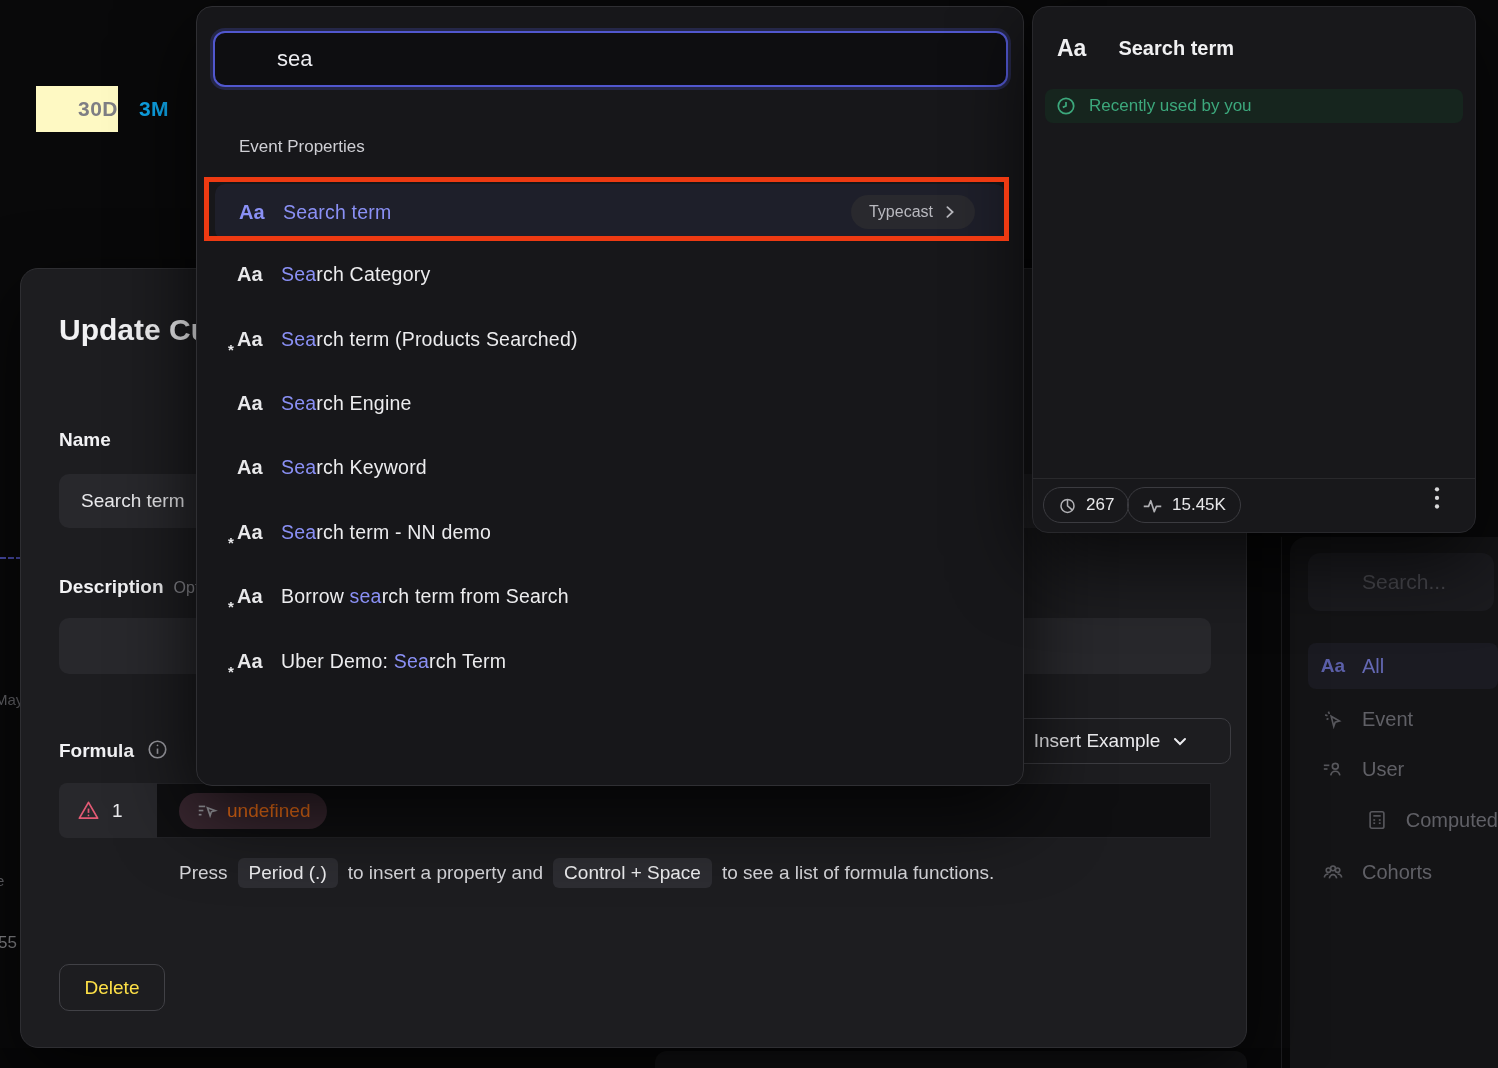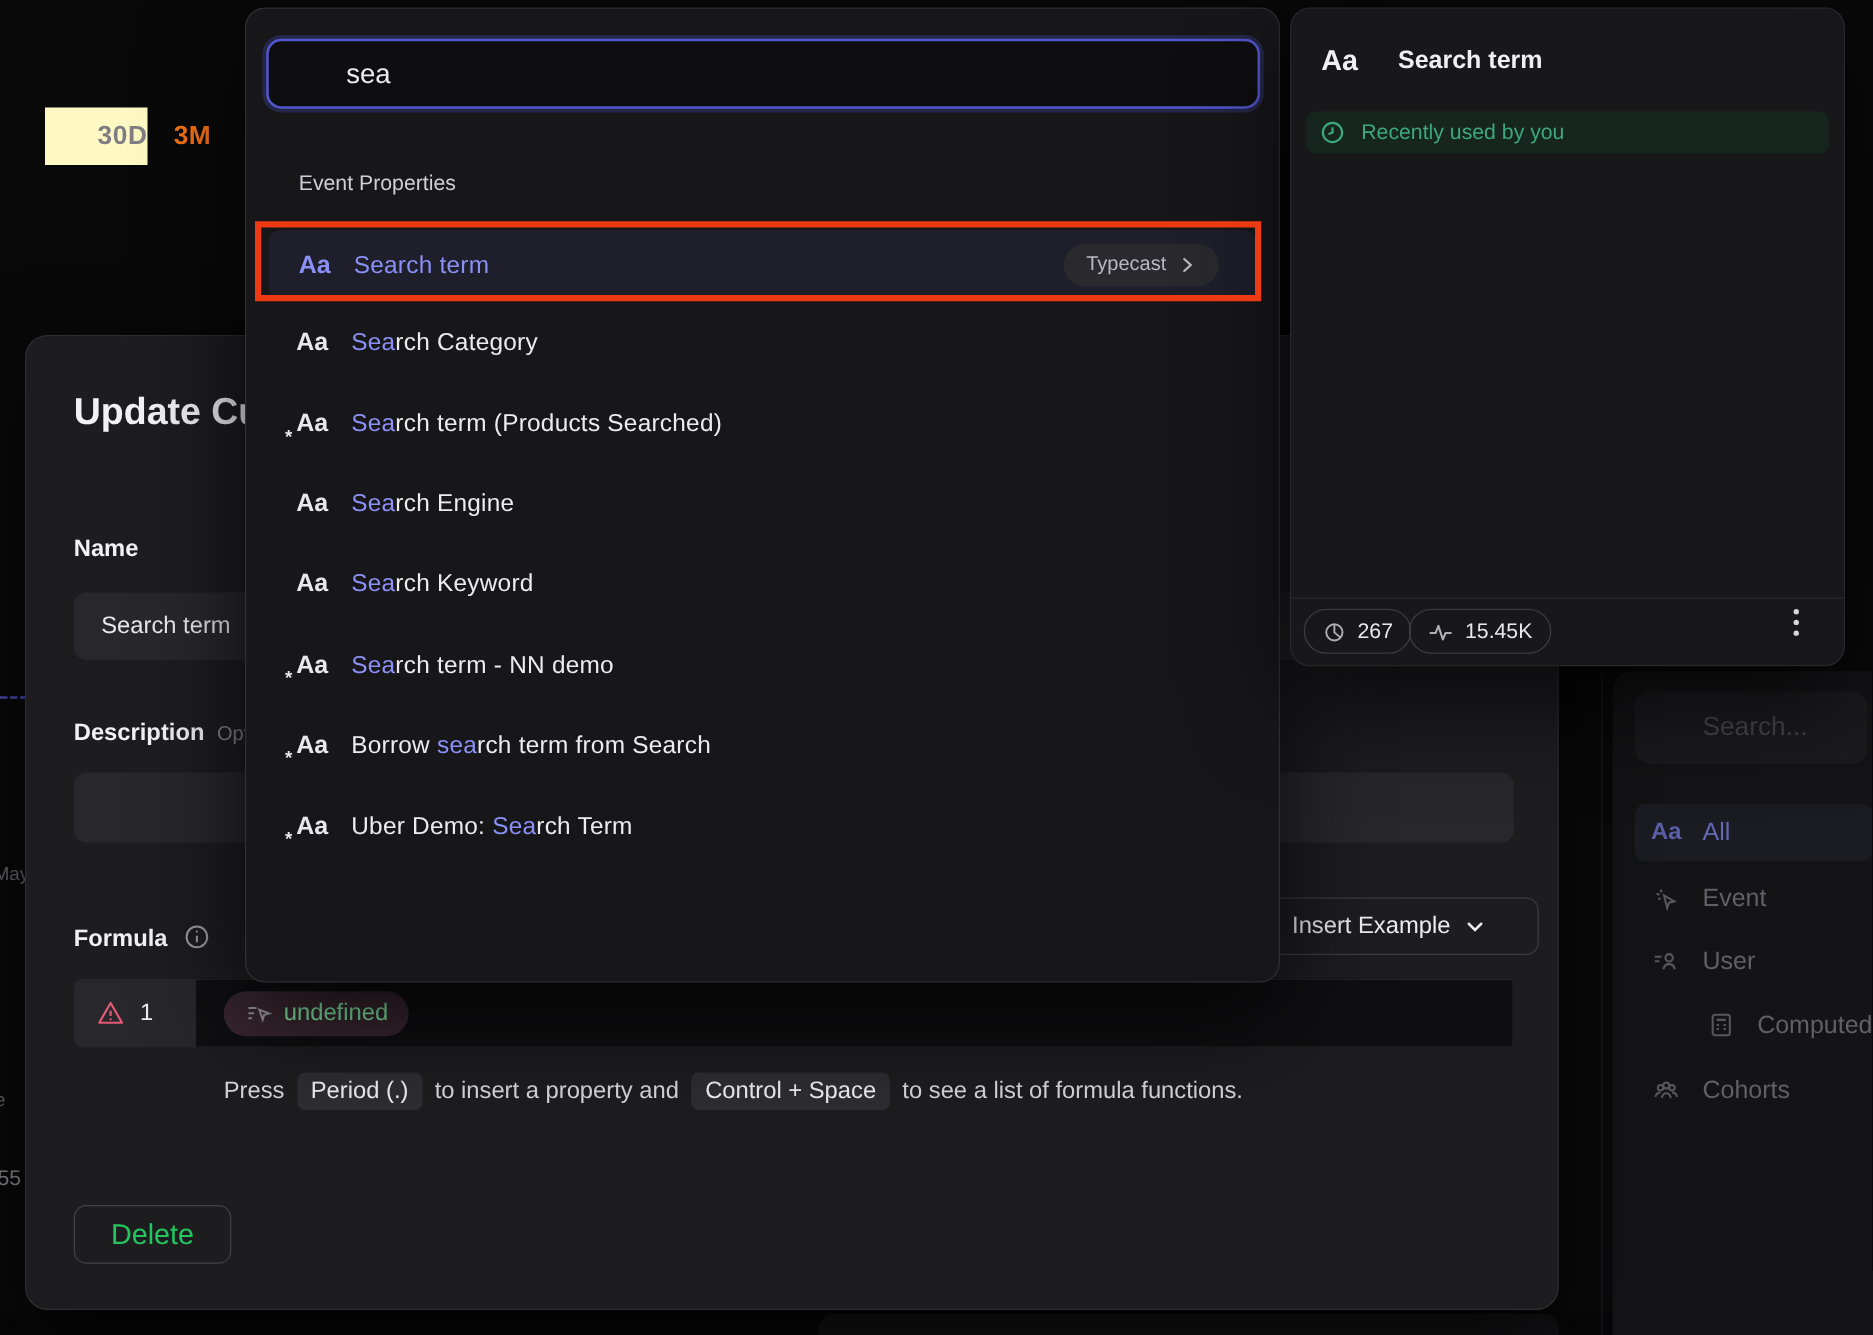--- a/index.html
+++ b/index.html
@@ -5,21 +5,21 @@
   * { margin:0; padding:0; box-sizing:border-box; }
   html,body { background:#050506; }
   #canvas {
     position:relative; width:1498px; height:1068px; overflow:hidden;
     background:#09090a; font-family:"Liberation Sans", sans-serif;
     -webkit-font-smoothing:antialiased;
   }
 
   
   .time-tab { position:absolute; top:86px; height:46px; display:flex; align-items:center; justify-content:center;
-    font-size:21px; font-weight:600; color:#f97316; letter-spacing:.5px; }
+    font-size:21px; font-weight:600; color:#0ea5e9; letter-spacing:.5px; }
   .time-tab.selected { background:#fef9c3; color:#7e7e84;justify-content:flex-end; }
   .frag-text { position:absolute; color:#66666b; font-size:15px; }
   .frag-line { position:absolute; border-top:2px dashed #5b5fd8; width:22px; height:0; opacity:.8; }
   .bottom-strip { position:absolute; left:0; top:1048px; width:1498px; height:20px; background:#070708; }
   .bottom-panel-frag { position:absolute; left:655px; top:1051px; width:592px; height:17px; background:#121214; border-radius:12px 12px 0 0; }
   .v-edge { position:absolute; left:1281px; top:537px; width:1px; height:531px; background:#1d1d20; }
 
   
   .modal {
     position:absolute; left:20px; top:268px; width:1227px; height:780px;
@@ -47,27 +47,27 @@
     position:absolute; left:38px; top:514px; width:98px; height:55px; background:#28282c;
     border-radius:8px 0 0 8px; display:flex; align-items:center; gap:12px; padding-left:18px;
     color:#ececef; font-size:19px;
   }
   .formula-editor {
     position:absolute; left:136px; top:514px; width:1054px; height:55px; background:#0f0f11;
     border:1px solid #232327; border-left:none; display:flex; align-items:center; padding-left:22px;
   }
   .undef-chip {
     display:flex; align-items:center; gap:9px; background:#392730; border-radius:18px;
-    padding:7px 17px; color:#86efac; font-size:19px;
+    padding:7px 17px; color:#f97316; font-size:19px;
   }
   .hint-row { position:absolute; left:158px; top:589px; color:#d6d6da; font-size:19px; display:flex; align-items:center; gap:10px; white-space:nowrap; }
   .kbd-chip { background:#2d2d32; border-radius:6px; padding:4px 11px; color:#eeeef0; }
   .btn-outline {
-    position:absolute; left:38px; top:695px; width:126px; height:47px; background:transparent;
-    border:1px solid #414146; border-radius:10px; color:#22c55e; font-size:23px; cursor:pointer;
+    position:absolute; left:38px; top:695px; width:106px; height:47px; background:transparent;
+    border:1px solid #414146; border-radius:10px; color:#fde047; font-size:19px; cursor:pointer;
     font-family:"Liberation Sans", sans-serif;
   }
   .modal-footer-right { position:absolute; right:36px; top:695px; height:47px; display:flex; align-items:center; gap:32px; }
   .btn-text { background:none; border:none; color:#f0f0f2; font-size:19px; cursor:pointer; font-family:"Liberation Sans", sans-serif; }
   .btn-save { width:86px; height:47px; background:#7c81f4; border:none; border-radius:10px; color:#fff; font-size:19px; cursor:pointer; font-family:"Liberation Sans", sans-serif; }
 
   
   .sidebar { position:absolute; left:1290px; top:537px; width:208px; height:531px; background:#141416; border-radius:16px 0 0 0; z-index:8; }
   .sb-search { position:absolute; left:18px; top:16px; width:186px; height:58px; background:#1b1b1f; border:none; border-radius:12px;
     color:#8a8a90; font-size:21px; padding:0 14px 0 54px; outline:none; font-family:"Liberation Sans", sans-serif; }

